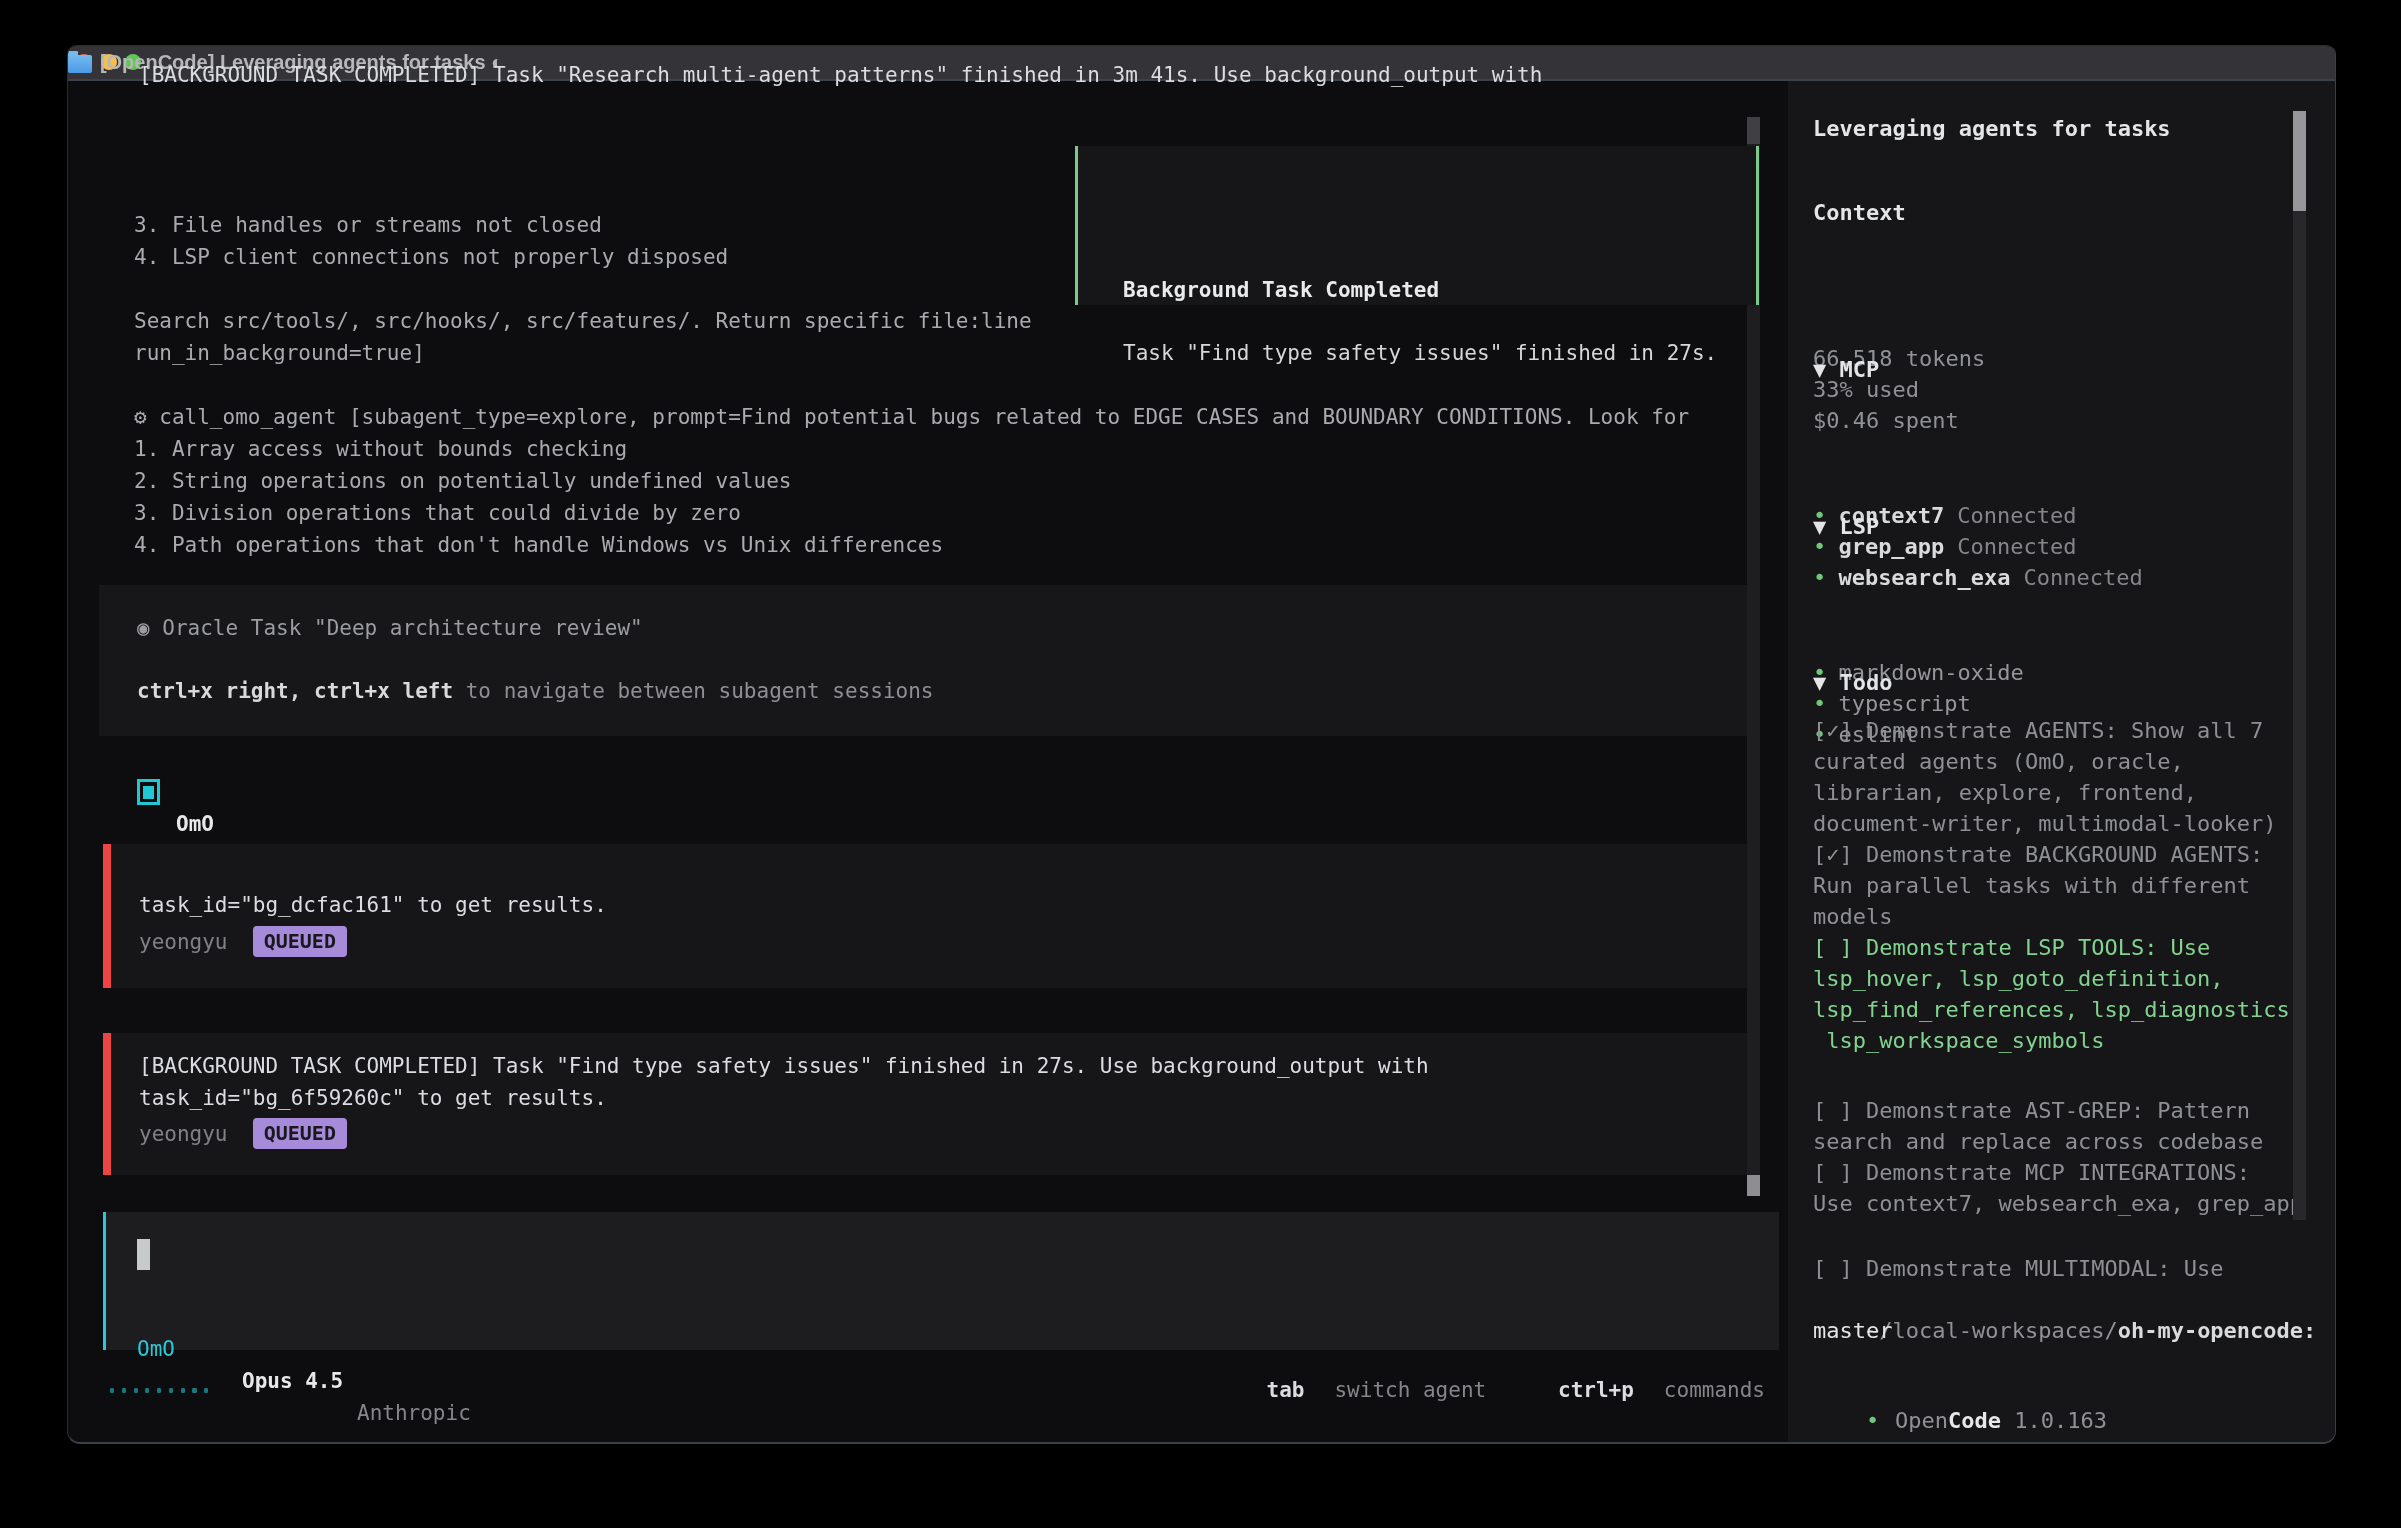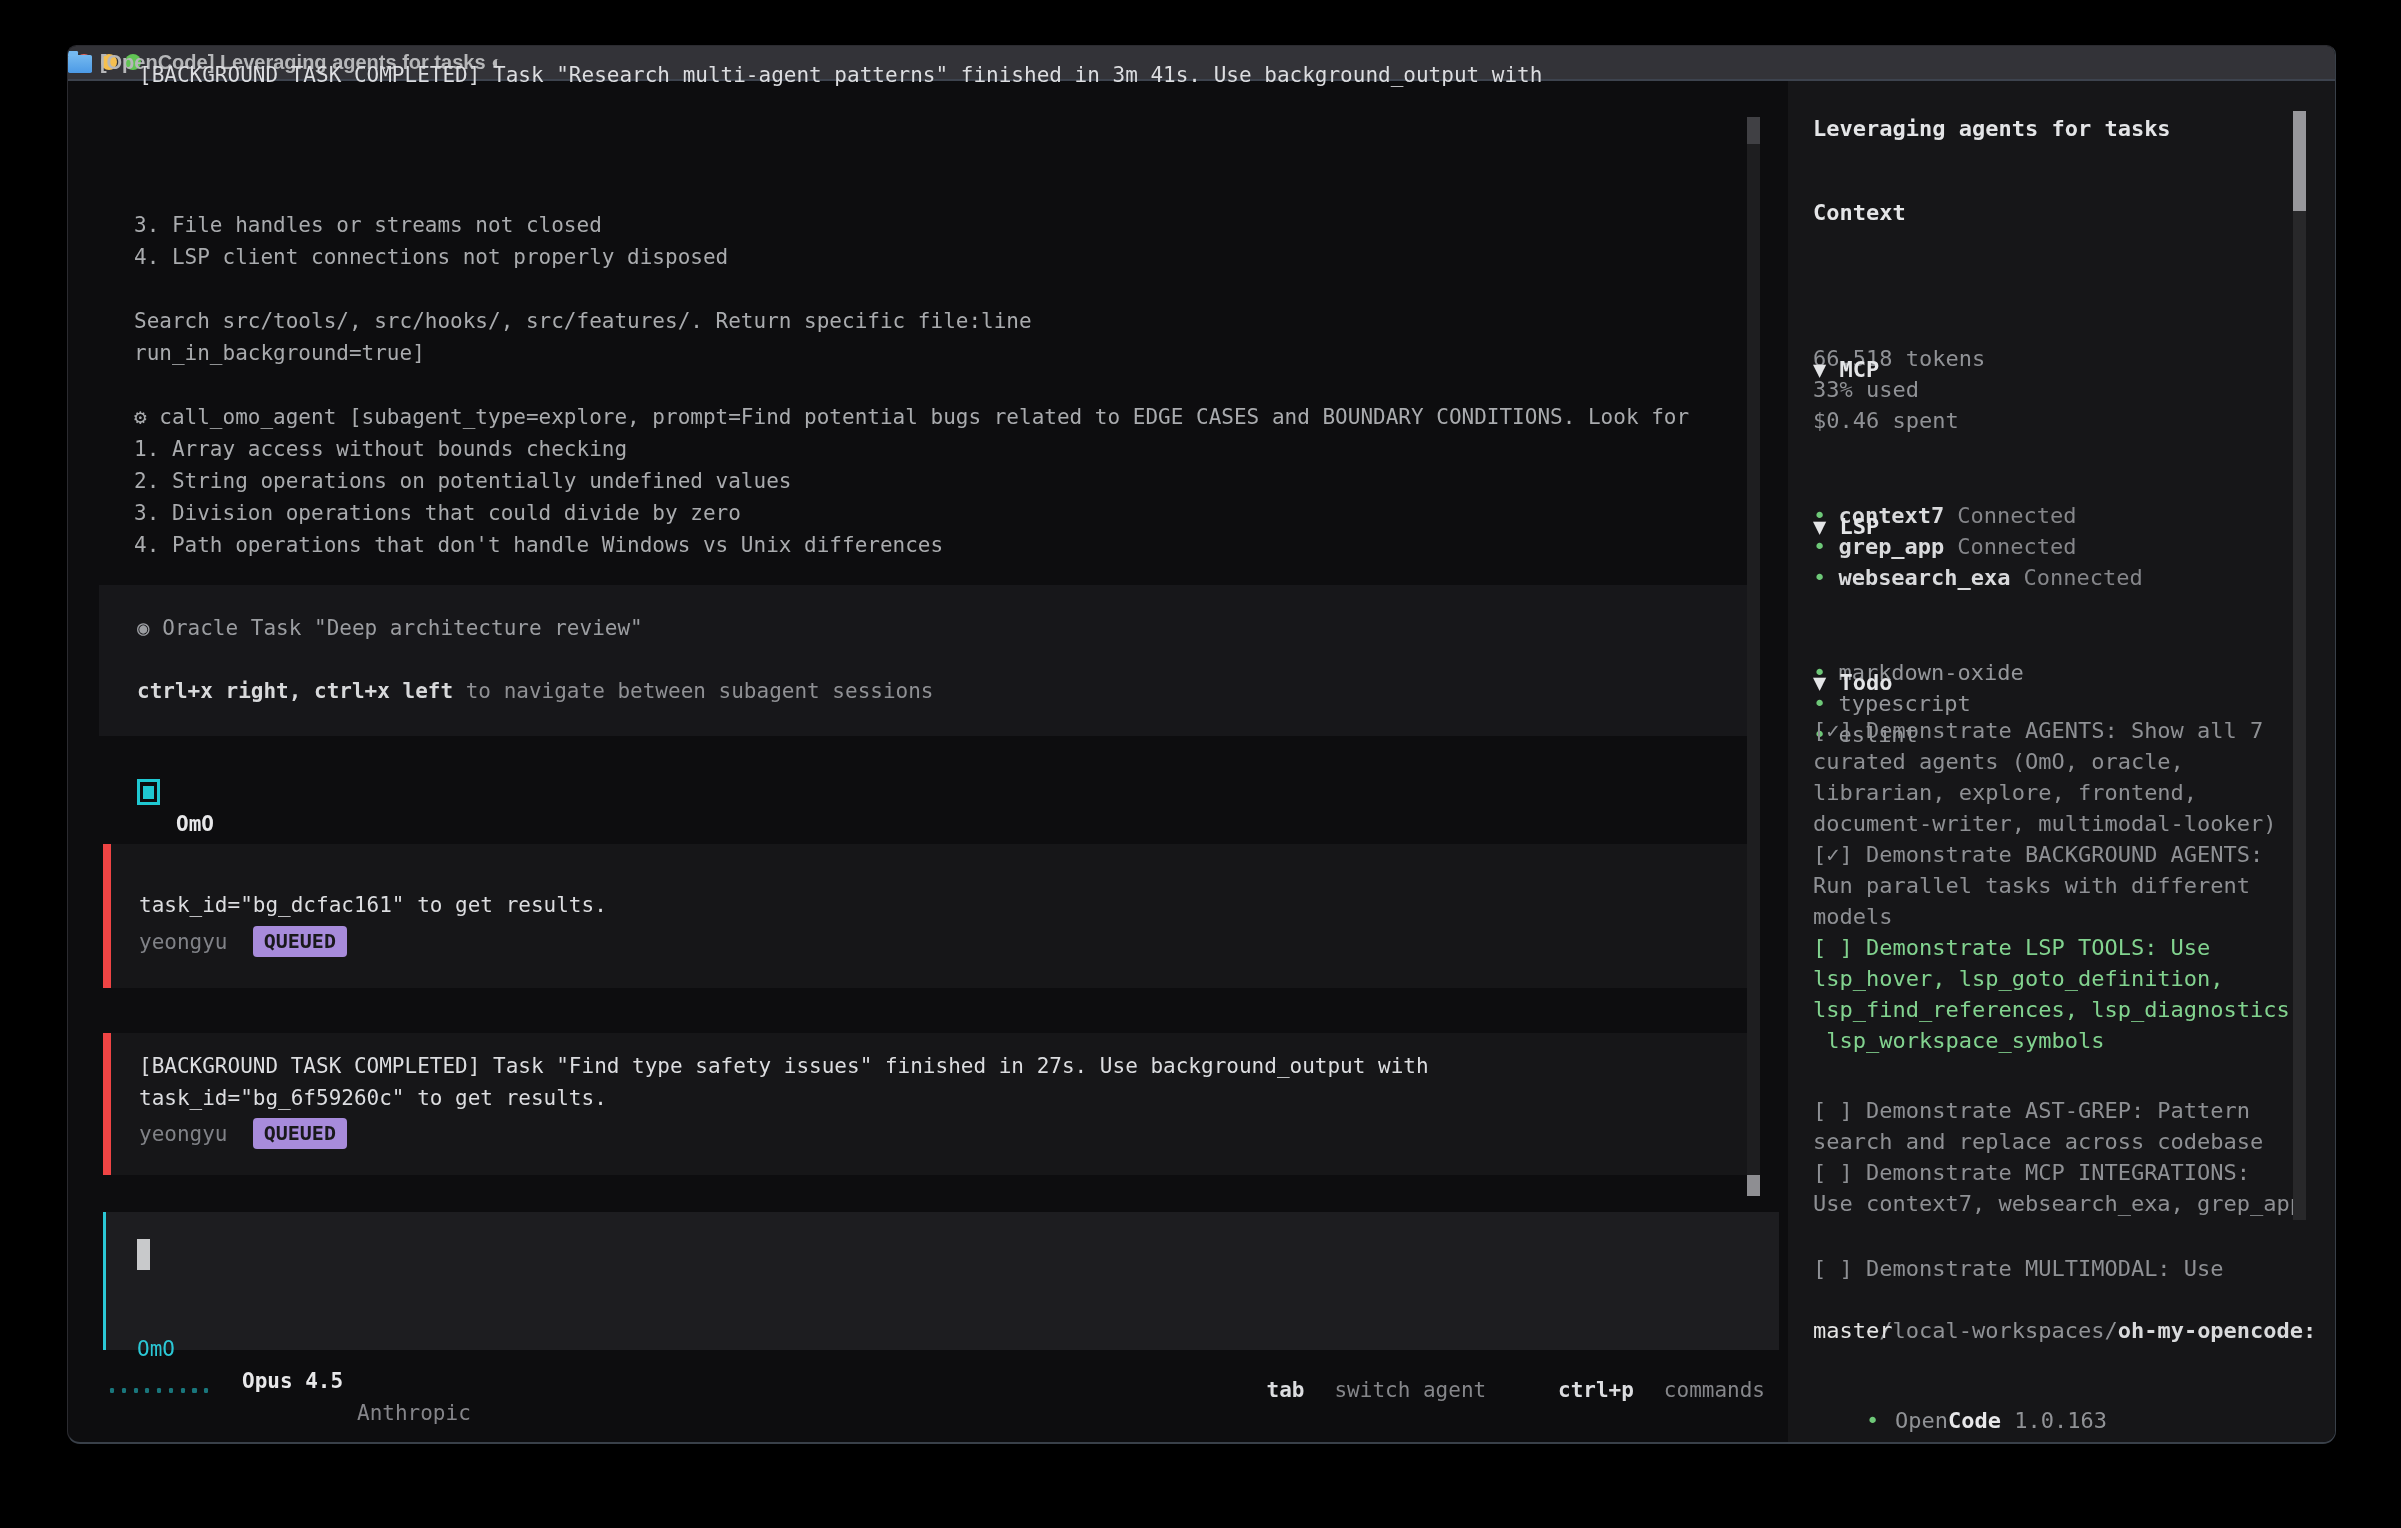--- a/index.html
+++ b/index.html
@@ -158,20 +158,24 @@
       <span class="gap"></span>
       <span class="sb-key">ctrl+p</span>
       <span class="sb-label">commands</span>
     </div>
   </div>
 
   <div class="m-track"></div>
   <div class="m-topseg"></div>
   <div class="m-thumb"></div>
 
+  <div class="notif">
+    <div class="notif-title">Background Task Completed</div>
+    <div class="notif-msg">Task "Find type safety issues" finished in 27s.</div>
+  </div>
 
   <div class="sb sb-title">Leveraging agents for tasks</div>
 
   <div class="sb sb-sec" style="top:129px;">
     <div class="head">Context</div>
     <div class="ctx-lines">
       
     <div class="dim">66,518 tokens</div><div class="dim">33% used</div><div class="dim">$0.46 spent</div></div>
   </div>
 

